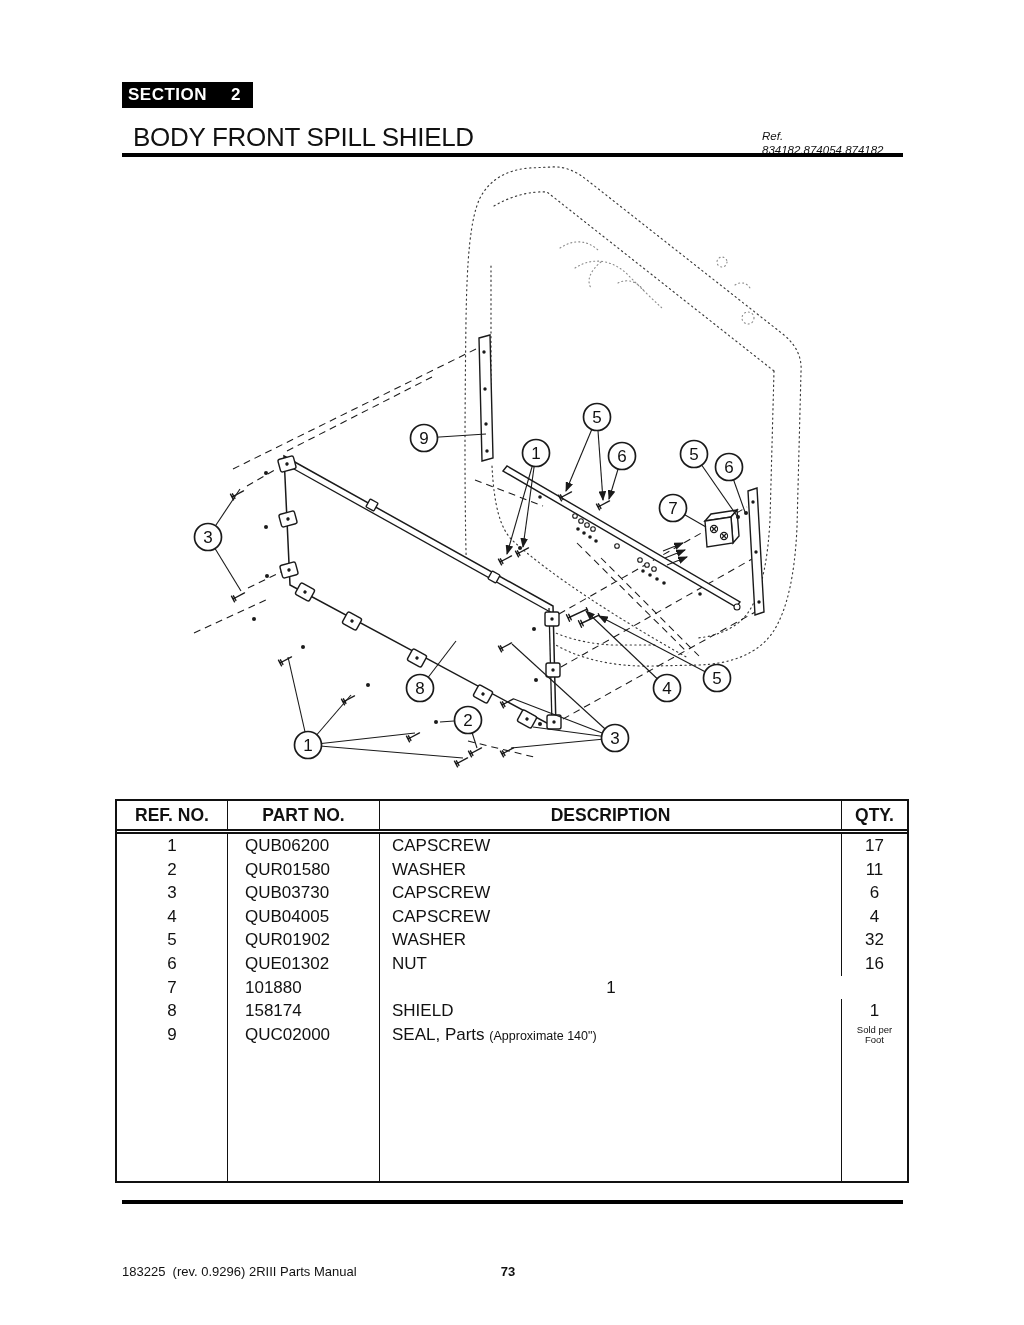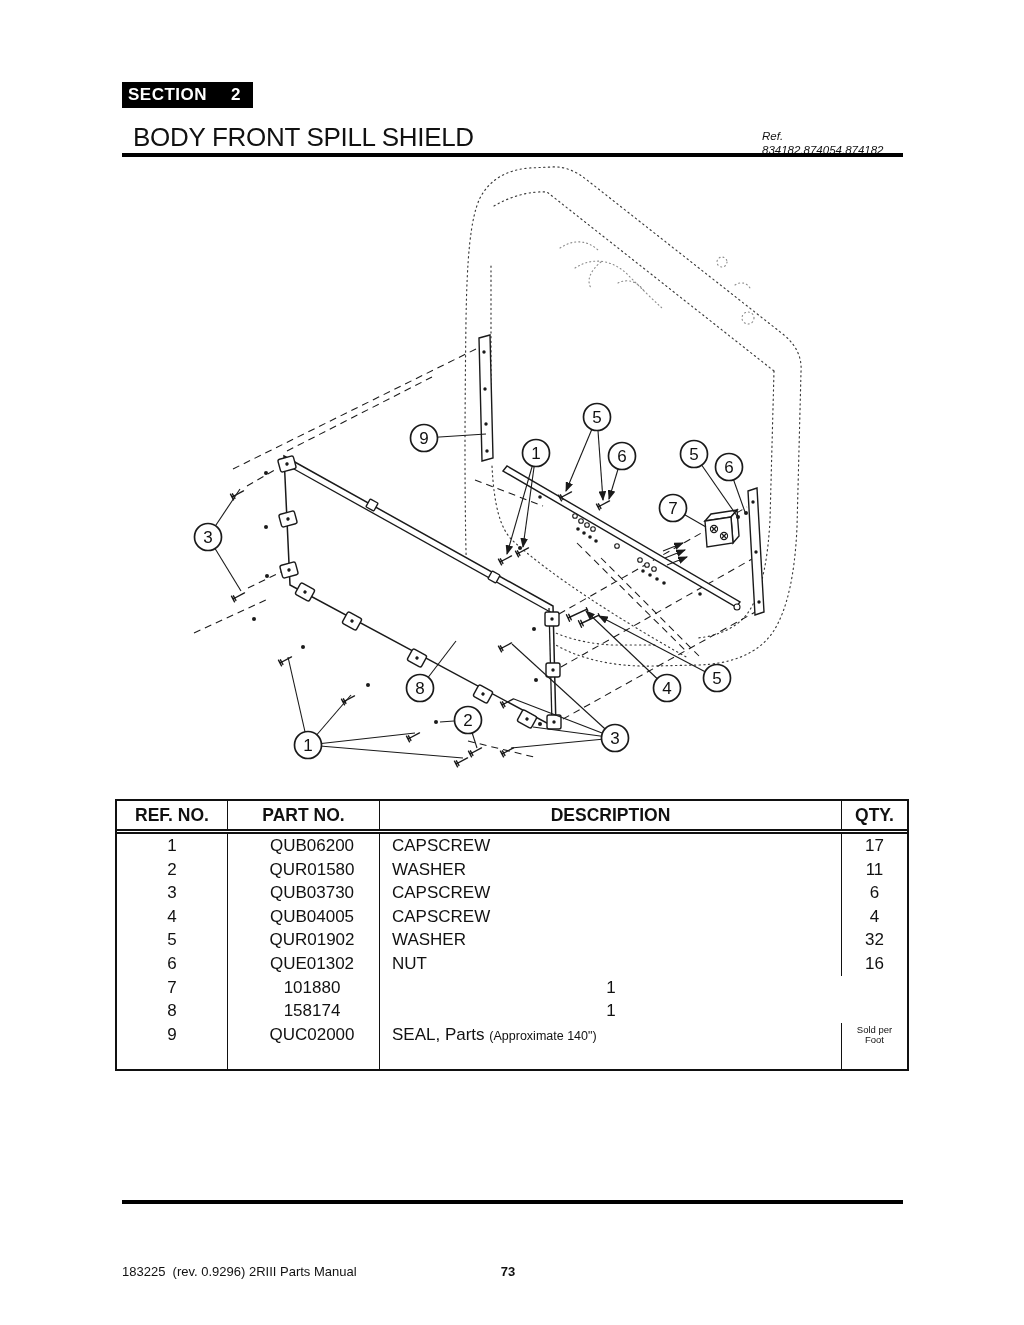--- a/index.html
+++ b/index.html
@@ -22,30 +22,30 @@
   .leader{stroke:#1a1a1a;stroke-width:1.1;fill:none;}
   .dash{stroke:#1a1a1a;stroke-width:1.05;fill:none;stroke-dasharray:7 5;}
   .dotted{stroke:#3a3a3a;stroke-width:1.15;fill:none;stroke-dasharray:1.3 3.4;stroke-linecap:round;}
   .stipple{stroke:#8a8a8a;stroke-width:1.1;fill:none;stroke-dasharray:1 3;stroke-linecap:round;}
   .dot{fill:#1a1a1a;stroke:none;}
   .ring{fill:#fff;stroke:#1a1a1a;stroke-width:1.1;}
   .callout-circle{fill:#fff;stroke:#1a1a1a;stroke-width:1.7;}
   .callout-num{font-size:17px;fill:#111;text-anchor:middle;}
   .bolt{stroke:#1a1a1a;stroke-width:1.4;fill:none;stroke-linecap:round;}
   
-  .parts-table{position:absolute;left:115px;top:799px;width:794px;height:272px;border:2.5px solid #111;
+  .parts-table{position:absolute;left:115px;top:799px;width:794px;height:384px;border:2.5px solid #111;
                box-sizing:border-box;display:flex;flex-direction:column;}
   .t-row{display:grid;grid-template-columns:111px 152px 462px 1fr;}
   .t-head{height:28px;line-height:28px;font-weight:bold;font-size:17.5px;border-bottom:5px double #111;}
   .t-body{height:23.6px;line-height:23.6px;font-size:17px;}
   .t-fill{flex:1;}
   .cell{overflow:hidden;white-space:nowrap;}
   .cell.b1,.cell.b2,.cell.b3{border-right:1.6px solid #111;}
   .c-center{text-align:center;}
-  .c-part{text-align:center;padding-left:17px;}
+  .c-part{text-align:left;padding-left:17px;}
   .c-desc{text-align:left;padding-left:12px;}
   .desc-note{font-size:12.5px;}
   .qty-small{font-size:9.5px;line-height:10.5px;display:block;width:46px;margin:2px auto 4px;text-align:center;white-space:normal;}
   
   .footer-info{position:absolute;left:122px;top:1264px;font-size:13px;white-space:pre;}
   .footer-page{position:absolute;left:478px;top:1264px;width:60px;text-align:center;font-size:13px;font-weight:bold;}
 </style>
 </head>
 <body>
 
@@ -382,20 +382,21 @@
       <div class="cell c-center">16</div>
     </div>
     <div class="t-row t-body">
       <div class="cell b1 c-center">7</div>
       <div class="cell b2 c-part">101880</div>
       <div class="cell c-center">1</div>
     </div>
     <div class="t-row t-body">
       <div class="cell b1 c-center">8</div>
       <div class="cell b2 c-part">158174</div>
+      <div class="cell b3 c-desc"><span>SHIELD</span></div>
       <div class="cell c-center">1</div>
     </div>
     <div class="t-row t-body">
       <div class="cell b1 c-center">9</div>
       <div class="cell b2 c-part">QUC02000</div>
       <div class="cell b3 c-desc"><span>SEAL, Parts</span> <span class="desc-note">(Approximate 140")</span></div>
       <div class="cell c-center">
           <span class="qty-small">Sold per Foot</span>
         </div>
     </div>

